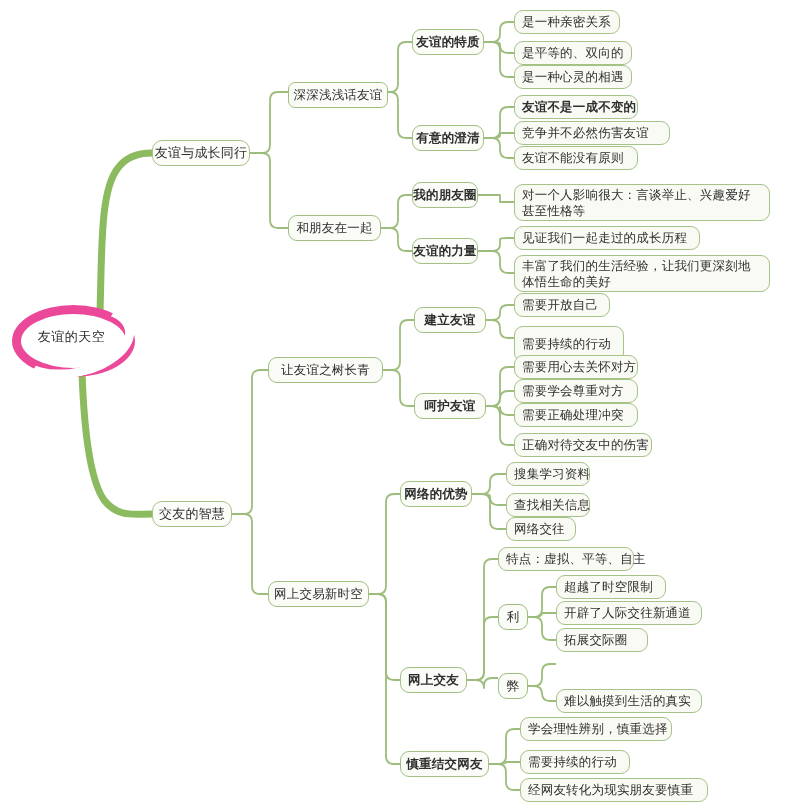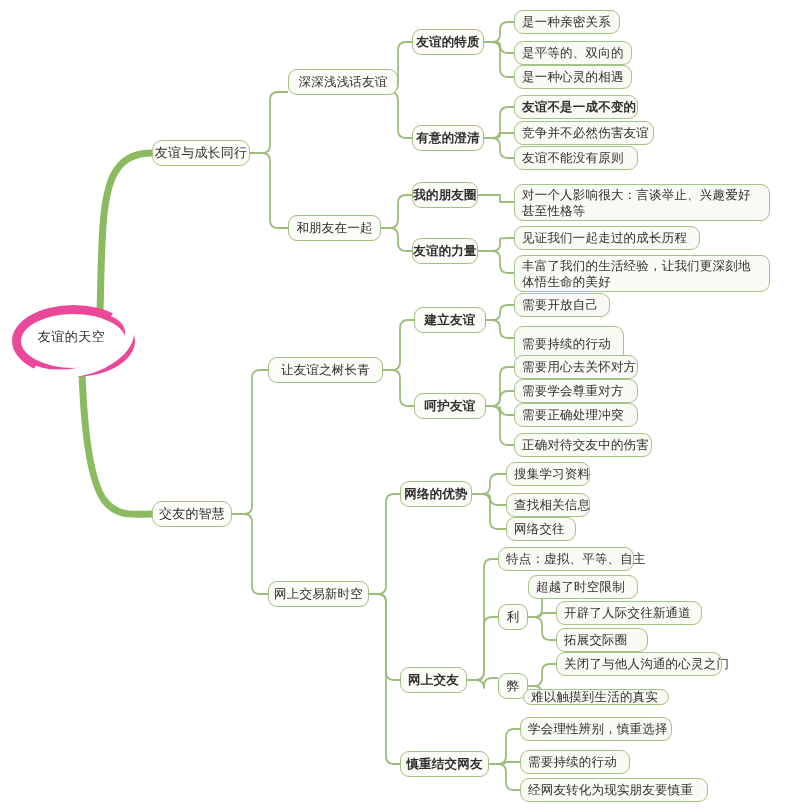--- a/index.html
+++ b/index.html
@@ -188,21 +188,21 @@
 
   <div id="root">
     <span class="root-label">友谊的天空</span>
   </div>
   <div id="root-overlay"></div>
 
   <div class="node lvl1 center-txt" style="left:152px;top:140px;width:98px;height:26px;">
     <span>友谊与成长同行</span>
   </div>
 
-  <div class="node lvl2 center-txt" style="left:288px;top:69px;width:110px;height:26px;">
+  <div class="node lvl2 center-txt" style="left:288px;top:82px;width:100px;height:26px;border-radius:7px;">
     <span>深深浅浅话友谊</span>
   </div>
 
   <div class="node lvl2 center-txt" style="left:288px;top:215px;width:93px;height:26px;">
     <span>和朋友在一起</span>
   </div>
 
   <div class="node lvl3 center-txt" style="left:412px;top:29px;width:72px;height:26px;">
     <span>友谊的特质</span>
   </div>
@@ -217,21 +217,21 @@
     <span>是一种心灵的相遇</span>
   </div>
 
   <div class="node lvl3 center-txt" style="left:412px;top:125px;width:72px;height:26px;">
     <span>有意的澄清</span>
   </div>
 
   <div class="node leaf" style="left:514px;top:95px;width:124px;height:24px;font-weight:bold;">
     <span>友谊不是一成不变的</span>
   </div>
-  <div class="node leaf" style="left:514px;top:121px;width:140px;height:24px;">
+  <div class="node leaf" style="left:514px;top:121px;width:156px;height:24px;">
     <span>竞争并不必然伤害友谊</span>
   </div>
   <div class="node leaf" style="left:514px;top:146px;width:124px;height:24px;">
     <span>友谊不能没有原则</span>
   </div>
 
   <div class="node lvl3 center-txt" style="left:412px;top:182px;width:66px;height:26px;">
     <span>我的朋友圈</span>
   </div>
 
@@ -309,38 +309,35 @@
   </div>
 
   <div class="node leaf" style="left:498px;top:547px;width:136px;height:24px;">
     <span>特点：虚拟、平等、自主</span>
   </div>
 
   <div class="node tiny" style="left:498px;top:604px;width:30px;height:26px;">
     <span>利</span>
   </div>
 
-  <div class="node leaf" style="left:528px;top:575px;width:110px;height:24px;">
+  <div class="node leaf" style="left:556px;top:575px;width:110px;height:24px;">
     <span>超越了时空限制</span>
   </div>
   <div class="node leaf" style="left:556px;top:601px;width:146px;height:24px;">
     <span>开辟了人际交往新通道</span>
   </div>
   <div class="node leaf" style="left:556px;top:628px;width:92px;height:24px;">
     <span>拓展交际圈</span>
   </div>
 
   <div class="node tiny" style="left:498px;top:673px;width:30px;height:26px;">
     <span>弊</span>
   </div>
 
-  <div class="node leaf" style="left:556px;top:652px;width:166px;height:24px;">
-    <span>关闭了与他人沟通的心灵之门</span>
-  </div>
-  <div class="node leaf" style="left:523px;top:689px;width:146px;height:16px;">
+  <div class="node leaf" style="left:556px;top:689px;width:146px;height:24px;">
     <span>难以触摸到生活的真实</span>
   </div>
 
   <div class="node lvl3 center-txt" style="left:400px;top:751px;width:89px;height:26px;">
     <span>慎重结交网友</span>
   </div>
 
   <div class="node leaf" style="left:520px;top:717px;width:152px;height:24px;">
     <span>学会理性辨别，慎重选择</span>
   </div>

